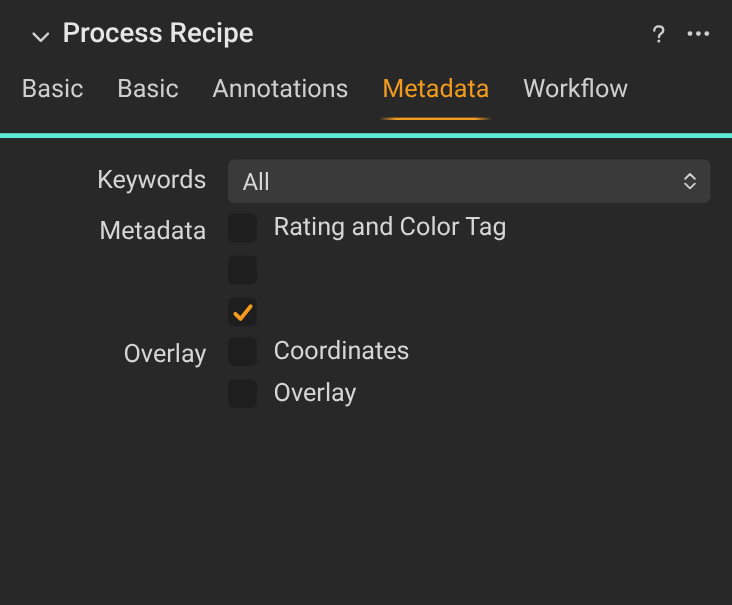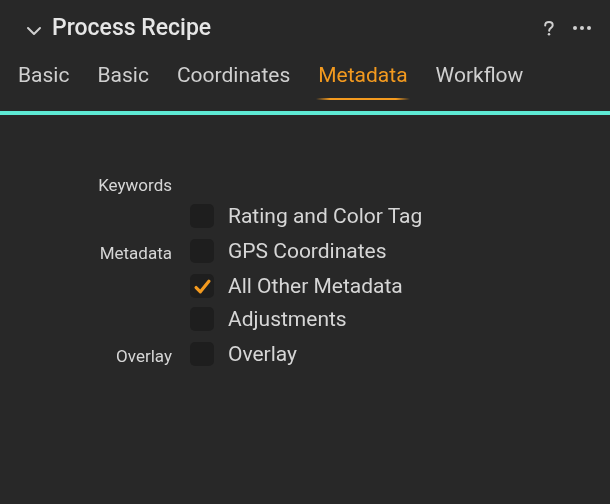--- a/index.html
+++ b/index.html
@@ -76,23 +76,22 @@
   .row {
     display: flex;
     align-items: flex-start;
     margin-bottom: 6px;
   }
   .row-label {
     width: 172px;
     text-align: right;
     padding-right: 18px;
     padding-top: 6px;
-    font-size: 17px;
-    color: #d6d6d6;
-    margin-top: 36px;
+    font-size: 21px;
+    color: #d6d6d6;
   }
   .row-controls {
     flex: 1;
   }
   .select {
     background: #3a3a3a;
     border-radius: 5px;
     padding: 6px 12px;
     display: flex;
     align-items: center;
@@ -168,68 +167,79 @@
         <circle cx="10" cy="3" r="2" fill="#cfcfcf"></circle>
         <circle cx="17" cy="3" r="2" fill="#cfcfcf"></circle>
       </svg>
     </span>
   </div>
 </div>
 
 <div class="tabs">
   <div class="tab">Basic</div>
   <div class="tab">Basic</div>
-  <div class="tab">Coordinates</div>
+  <div class="tab">Annotations</div>
   <div class="tab active">Metadata</div>
   <div class="tab">Workflow</div>
 </div>
 
 <div class="content">
 
   <div class="row">
     <div class="row-label">Keywords</div>
+    <div class="row-controls">
+      <div class="select">
+        <span>All</span>
+        <span class="select-arrows">
+          <svg viewBox="0 0 10 6" width="10" height="6">
+              <path d="M1 5 L5 1 L9 5" fill="none" stroke="#cfcfcf" stroke-width="1.6" stroke-linecap="round" stroke-linejoin="round"></path>
+            </svg>
+          <svg viewBox="0 0 10 6" width="10" height="6" style="margin-top:2px">
+              <path d="M1 1 L5 5 L9 1" fill="none" stroke="#cfcfcf" stroke-width="1.6" stroke-linecap="round" stroke-linejoin="round"></path>
+            </svg>
+        </span>
+      </div>
+    </div>
   </div>
 
   <div class="row">
     <div class="row-label">Metadata</div>
     <div class="row-controls">
       <div class="checkbox-list">
         <div class="checkbox-item">
           <div class="checkbox">
             
           </div>
           <span class="checkbox-label">Rating and Color Tag</span>
         </div>
         <div class="checkbox-item">
           <div class="checkbox">
             
           </div>
-          <span class="checkbox-label">GPS Coordinates</span>
         </div>
         <div class="checkbox-item">
           <div class="checkbox checked">
             <svg viewBox="0 0 16 16" width="17" height="17">
                 <path d="M2 9 L6 13 L14 3" fill="none" stroke="#f39a1f" stroke-width="3" stroke-linecap="round" stroke-linejoin="round"></path>
               </svg>
           </div>
-          <span class="checkbox-label">All Other Metadata</span>
         </div>
       </div>
     </div>
   </div>
 
   <div class="row workflow-row">
     <div class="row-label">Overlay</div>
     <div class="row-controls">
       <div class="checkbox-list">
         <div class="checkbox-item">
           <div class="checkbox">
             
           </div>
-          <span class="checkbox-label">Adjustments</span>
+          <span class="checkbox-label">Coordinates</span>
         </div>
         <div class="checkbox-item">
           <div class="checkbox">
             
           </div>
           <span class="checkbox-label">Overlay</span>
         </div>
       </div>
     </div>
   </div>

